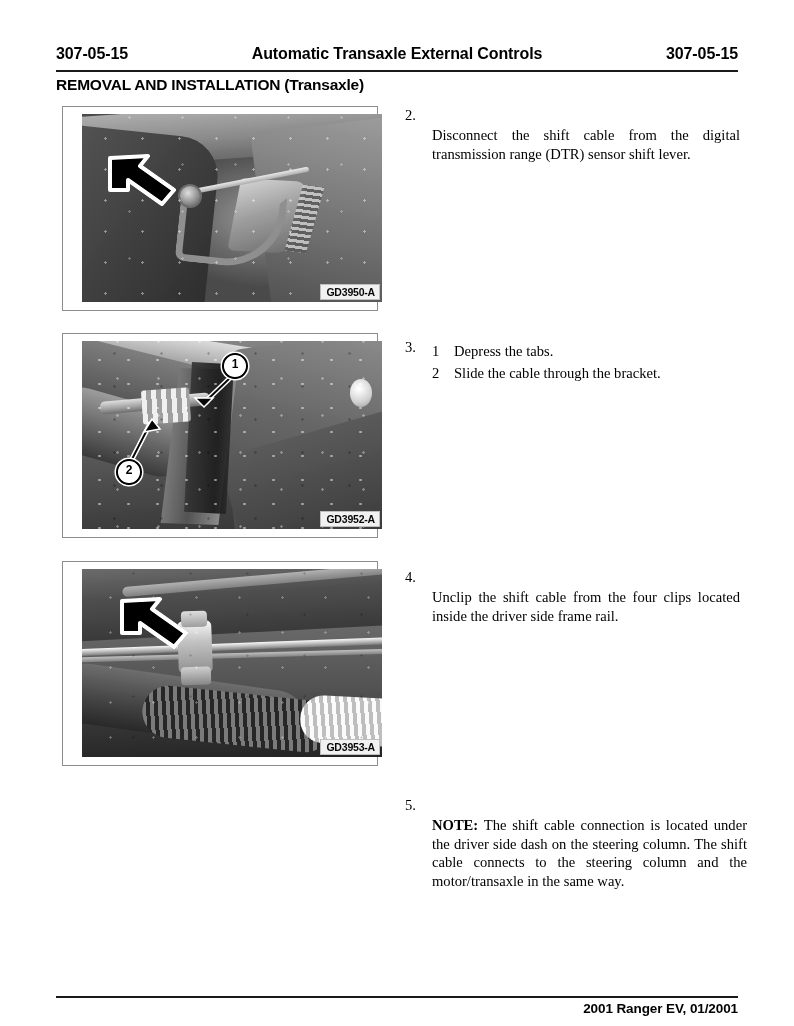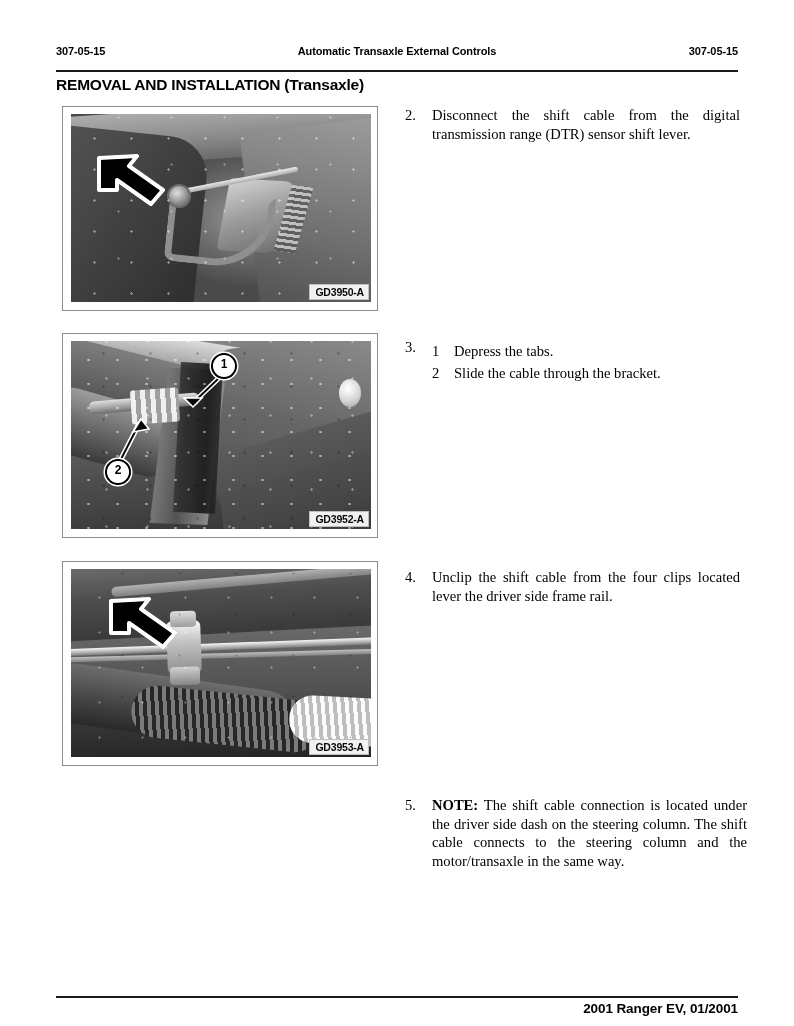--- a/index.html
+++ b/index.html
@@ -26,21 +26,21 @@
 
   
   .run-head {
     position: absolute;
     left: 56px;
     top: 45px;
     width: 682px;
     height: 20px;
     font-family: "Liberation Sans", sans-serif;
     font-weight: bold;
-    font-size: 11px;
+    font-size: 16px;
     letter-spacing: -0.1px;
   }
   .run-head .left  { position: absolute; left: 0;    top: 0; }
   .run-head .mid   { position: absolute; left: 0; right: 0; top: 0; text-align: center; }
   .run-head .right { position: absolute; right: 0;   top: 0; }
 
   .rule-head {
     position: absolute;
     left: 56px;
     top: 70px;
@@ -60,21 +60,21 @@
   }
 
   
   .figure {
     position: absolute;
     left: 62px;
     width: 316px;
     border: 1px solid #8d8d8d;
     background: #ffffff;
     box-sizing: border-box;
-    padding: 7px 8px 8px 8px;
+    padding: 7px 8px 8px 19px;
   }
   .fig1 { top: 106px; }
   .fig2 { top: 333px; }
   .fig3 { top: 561px; text-align: right; }
 
   .photo {
     position: relative;
     width: 300px;
     height: 188px;
     overflow: hidden;
@@ -364,21 +364,21 @@
     text-align: justify;
   }
   .step > .num {
     position: absolute;
     left: 0;
     top: 0;
     width: 22px;
     text-align: left;
   }
   .step-body { display: block; }
-  .step-body.justify { text-align: justify; }
+  .step-body.justify { text-align: justify; margin-top: 20px; }
 
   .substeps {
     margin: 4px 0 0 0;
     padding: 0;
     list-style: none;
   }
   .substep {
     position: relative;
     padding-left: 22px;
     font-size: 14.6px;
@@ -521,21 +521,21 @@
         </li>
         <li class="substep">
           <span class="snum">2</span>
           <span>Slide the cable through the bracket.</span>
         </li>
       </ul>
     </div>
 
     <div class="step" id="step4">
       <span class="num">4.</span>
-      <span class="step-body justify">Unclip the shift cable from the four clips located lever the driver side frame rail.</span>
+      <span class="step-body justify">Unclip the shift cable from the four clips located inside the driver side frame rail.</span>
     </div>
 
     <div class="step" id="step5">
       <span class="num">5.</span>
       <span class="step-body justify"><span class="note-lead">NOTE:</span> <span>The shift cable connection is located under the driver side dash on the steering column. The shift cable connects to the steering column and the motor/transaxle in the same way.</span></span>
     </div>
 
   </div>
 
   <div class="rule-foot"></div>

